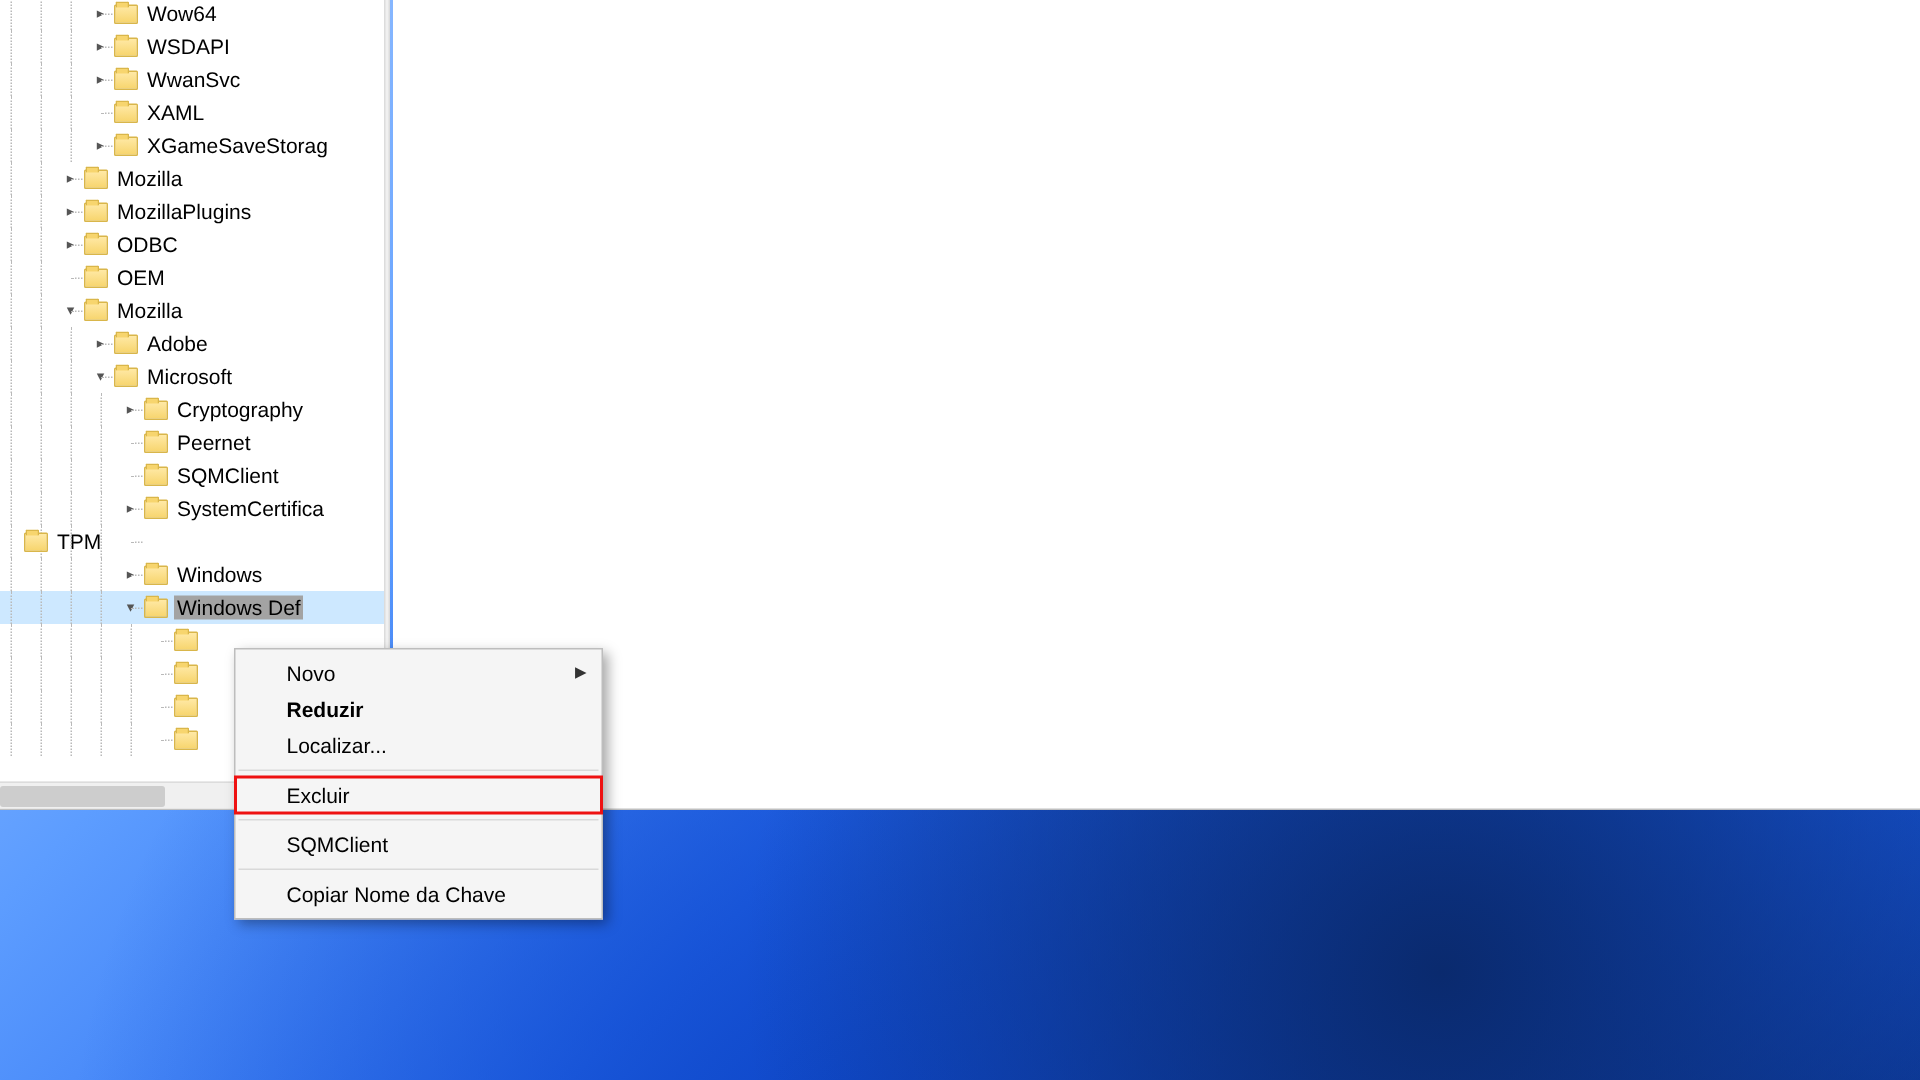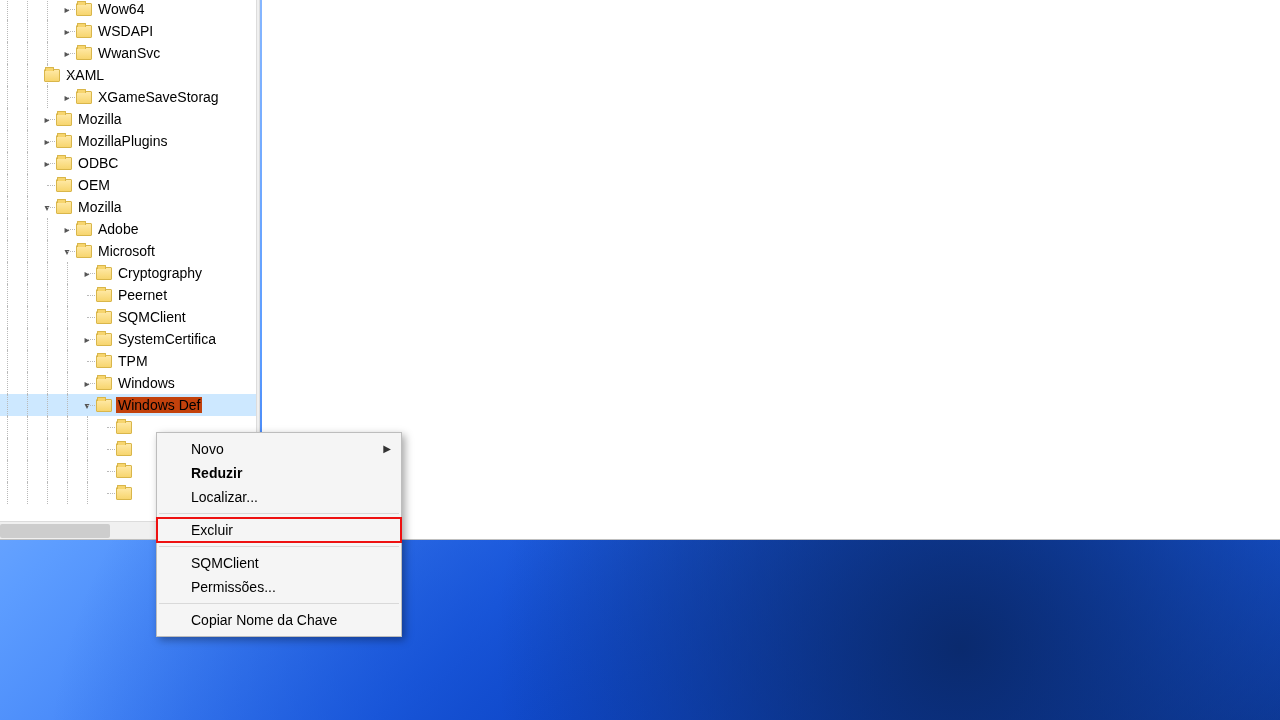--- a/index.html
+++ b/index.html
@@ -16,21 +16,21 @@
 .hscroll{position:absolute;left:0;right:0;bottom:0;height:18px;background:#f0f0f0;border-top:1px solid #dcdcdc;}
 .hscroll .thumb{position:absolute;left:0;top:2px;height:14px;width:110px;background:#cdcdcd;border-radius:2px;}
 .tree{list-style:none;position:absolute;top:-2px;left:0;right:0;}
 .row{height:22px;display:flex;align-items:center;position:relative;white-space:nowrap;}
 .row .tw{width:14px;height:14px;display:inline-flex;align-items:center;justify-content:center;color:#555;font-size:10px;cursor:pointer;user-select:none;}
 .row .tw.blank{visibility:hidden;}
 .row .folder{width:16px;height:13px;margin:0 4px 0 2px;background:linear-gradient(#ffe9a6,#f7d56e);border:1px solid #d9b64a;border-radius:1px;position:relative;flex:0 0 16px;}
 .row .folder:before{content:"";position:absolute;top:-3px;left:0;width:7px;height:3px;background:#f7d56e;border:1px solid #d9b64a;border-bottom:none;border-radius:1px 1px 0 0;}
 .row .label{color:#000;padding:0 2px;}
 .row.sel{background:#cde8ff;}
-.row.sel .label{background:#c2410c;}
+.row.sel .label{background:#a3a3a3;}
 .guide{position:absolute;top:0;bottom:0;width:1px;border-left:1px dotted #b9b9b9;}
 .hdash{position:absolute;width:8px;height:1px;border-top:1px dotted #b9b9b9;}
 .ctx{position:absolute;left:156px;top:432px;width:246px;background:#f5f5f5;border:1px solid #bdbdbd;box-shadow:3px 3px 8px rgba(0,0,0,.35);padding:4px 0;}
 .ctx .mi{height:24px;line-height:24px;padding:0 28px 0 34px;color:#000;position:relative;}
 .ctx .mi.bold{font-weight:600;}
 .ctx .mi .arrow{position:absolute;right:10px;top:0;line-height:24px;font-size:10px;color:#333;}
 .ctx .sep{height:1px;margin:4px 2px;background:#d9d9d9;}
 .ctx .mi.hl{outline:2px solid #e11;outline-offset:-1px;}
 .content-area{position:absolute;left:262px;top:0;width:1018px;height:540px;background:#fff;border-bottom:1px solid #bfbfbf;}
 </style>
@@ -64,21 +64,21 @@
         </li>
         <li class="row" style="padding-left: 60px;">
           <span class="guide" style="left: 7px;"></span>
           <span class="guide" style="left: 27px;"></span>
           <span class="guide" style="left: 47px;"></span>
           <span class="hdash" style="left: 67px; top: 11px;"></span>
           <span class="tw">▸</span>
           <span class="folder"></span>
           <span class="label">WwanSvc</span>
         </li>
-        <li class="row" style="padding-left: 28px;">
+        <li class="row" style="padding-left: 60px;">
           <span class="guide" style="left: 7px;"></span>
           <span class="guide" style="left: 27px;"></span>
           <span class="guide" style="left: 47px;"></span>
           <span class="hdash" style="left: 67px; top: 11px;"></span>
           <span class="tw blank">▸</span>
           <span class="folder"></span>
           <span class="label">XAML</span>
         </li>
         <li class="row" style="padding-left: 60px;">
           <span class="guide" style="left: 7px;"></span>
@@ -180,21 +180,21 @@
         <li class="row" style="padding-left: 80px;">
           <span class="guide" style="left: 7px;"></span>
           <span class="guide" style="left: 27px;"></span>
           <span class="guide" style="left: 47px;"></span>
           <span class="guide" style="left: 67px;"></span>
           <span class="hdash" style="left: 87px; top: 11px;"></span>
           <span class="tw">▸</span>
           <span class="folder"></span>
           <span class="label">SystemCertifica</span>
         </li>
-        <li class="row" style="padding-left: 80px;">
+        <li class="row" style="">
           <span class="guide" style="left: 7px;"></span>
           <span class="guide" style="left: 27px;"></span>
           <span class="guide" style="left: 47px;"></span>
           <span class="guide" style="left: 67px;"></span>
           <span class="hdash" style="left: 87px; top: 11px;"></span>
           <span class="tw blank">▸</span>
           <span class="folder"></span>
           <span class="label">TPM</span>
         </li>
         <li class="row" style="padding-left: 80px;">
@@ -270,16 +270,15 @@
 </div>
 
 <div class="ctx">
   <div class="mi"><span>Novo</span><span class="arrow">▶</span></div>
   <div class="mi bold"><span>Reduzir</span></div>
   <div class="mi"><span>Localizar...</span></div>
   <div class="sep"></div>
   <div class="mi hl"><span>Excluir</span></div>
   <div class="sep"></div>
   <div class="mi"><span>SQMClient</span></div>
-  <div class="mi"><span>Permissões...</span></div>
   <div class="sep"></div>
   <div class="mi"><span>Copiar Nome da Chave</span></div>
 </div>
 
 </body></html>

